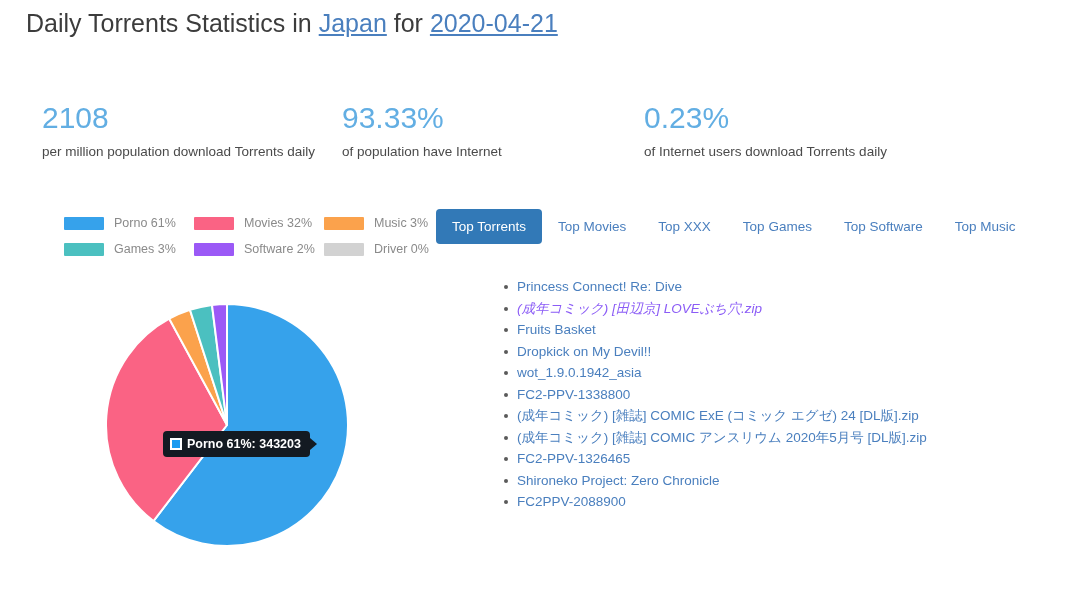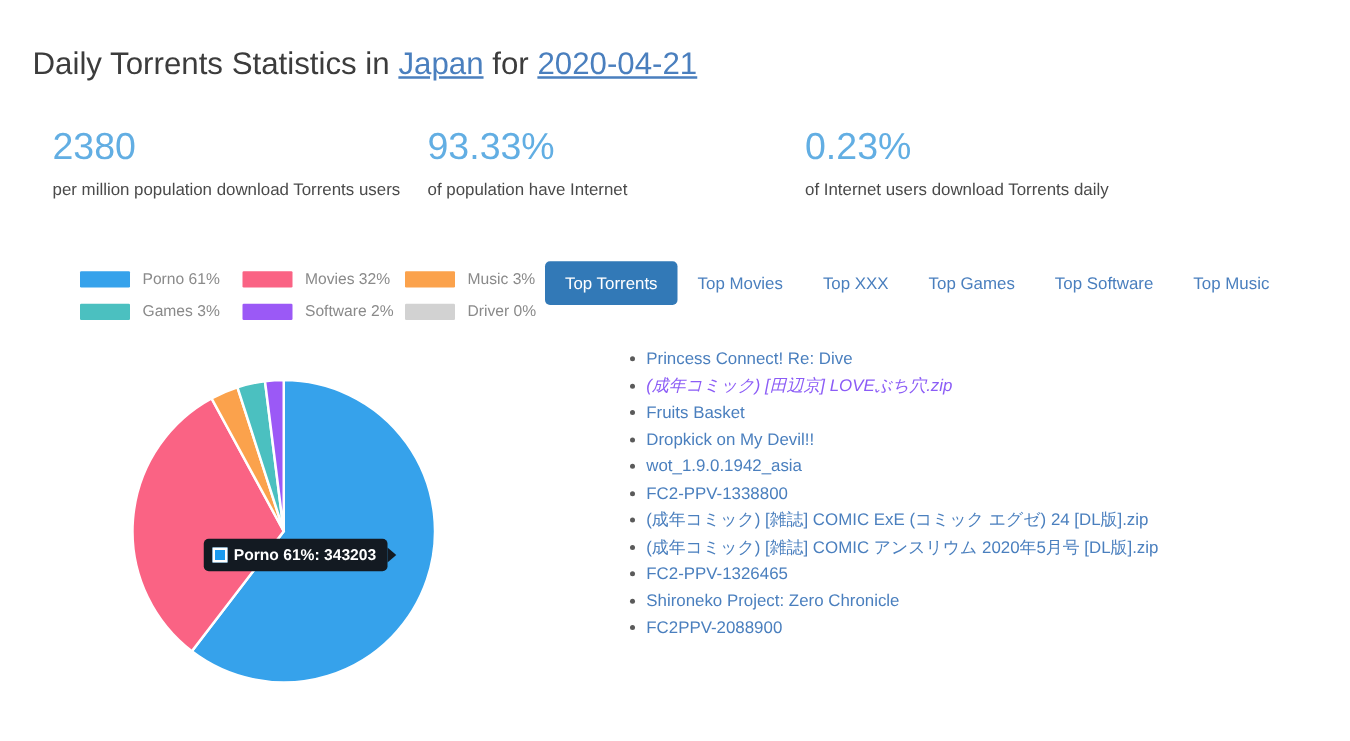--- a/index.html
+++ b/index.html
@@ -7,21 +7,21 @@
     margin: 0; padding: 0;
     width: 1080px; height: 593px;
     background: #ffffff;
     font-family: "Liberation Sans", sans-serif;
     overflow: hidden;
   }
   .page { position: relative; width: 1080px; height: 593px; background:#fff; }
 
   
   .page-title {
-    position: absolute; left: 26px; top: 35px;
+    position: absolute; left: 26px; top: 7px;
     font-size: 25px; line-height: 32px;
     color: #3c3c3c; font-weight: 400; white-space: nowrap;
   }
   .page-title .lnk { color: #4a7fbe; }
 
   
   .stats { position: absolute; left: 42px; top: 100px; width: 1010px; }
   .stat { position: absolute; top: 0; }
   .stat:nth-child(1) { left: 0px;   width: 300px; }
   .stat:nth-child(2) { left: 300px; width: 300px; }
@@ -119,22 +119,22 @@
 <body>
 
 <div class="page">
 
   <div class="page-title">
     <span>Daily Torrents Statistics in </span><a class="lnk" href="#">Japan</a><span> for </span><a class="lnk" href="#">2020-04-21</a>
   </div>
 
   <div class="stats">
     <div class="stat">
-      <div class="stat-value">2380</div>
-      <div class="stat-label">per million population download Torrents users</div>
+      <div class="stat-value">2108</div>
+      <div class="stat-label">per million population download Torrents daily</div>
     </div>
     <div class="stat">
       <div class="stat-value">93.33%</div>
       <div class="stat-label">of population have Internet</div>
     </div>
     <div class="stat">
       <div class="stat-value">0.23%</div>
       <div class="stat-label">of Internet users download Torrents daily</div>
     </div>
   </div>

